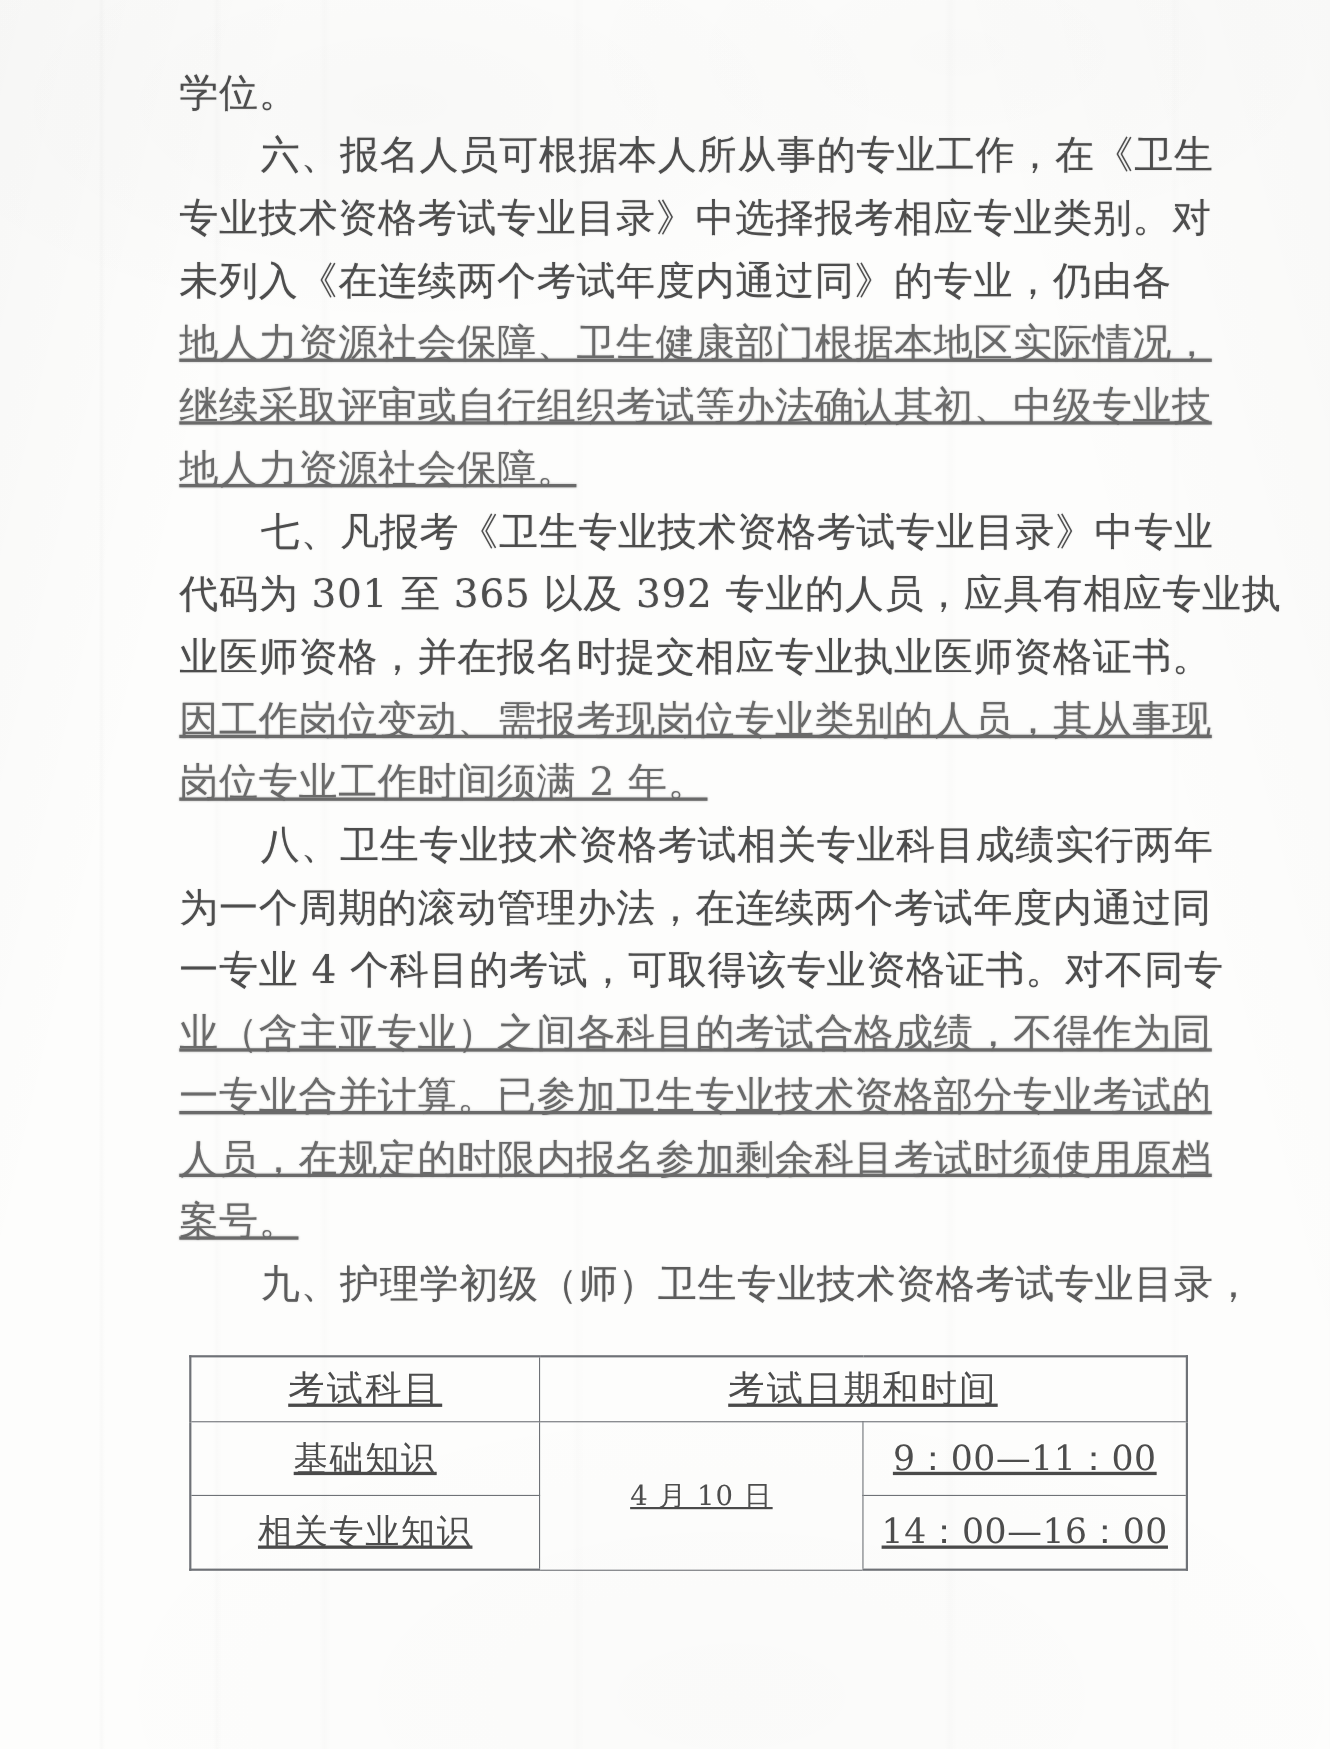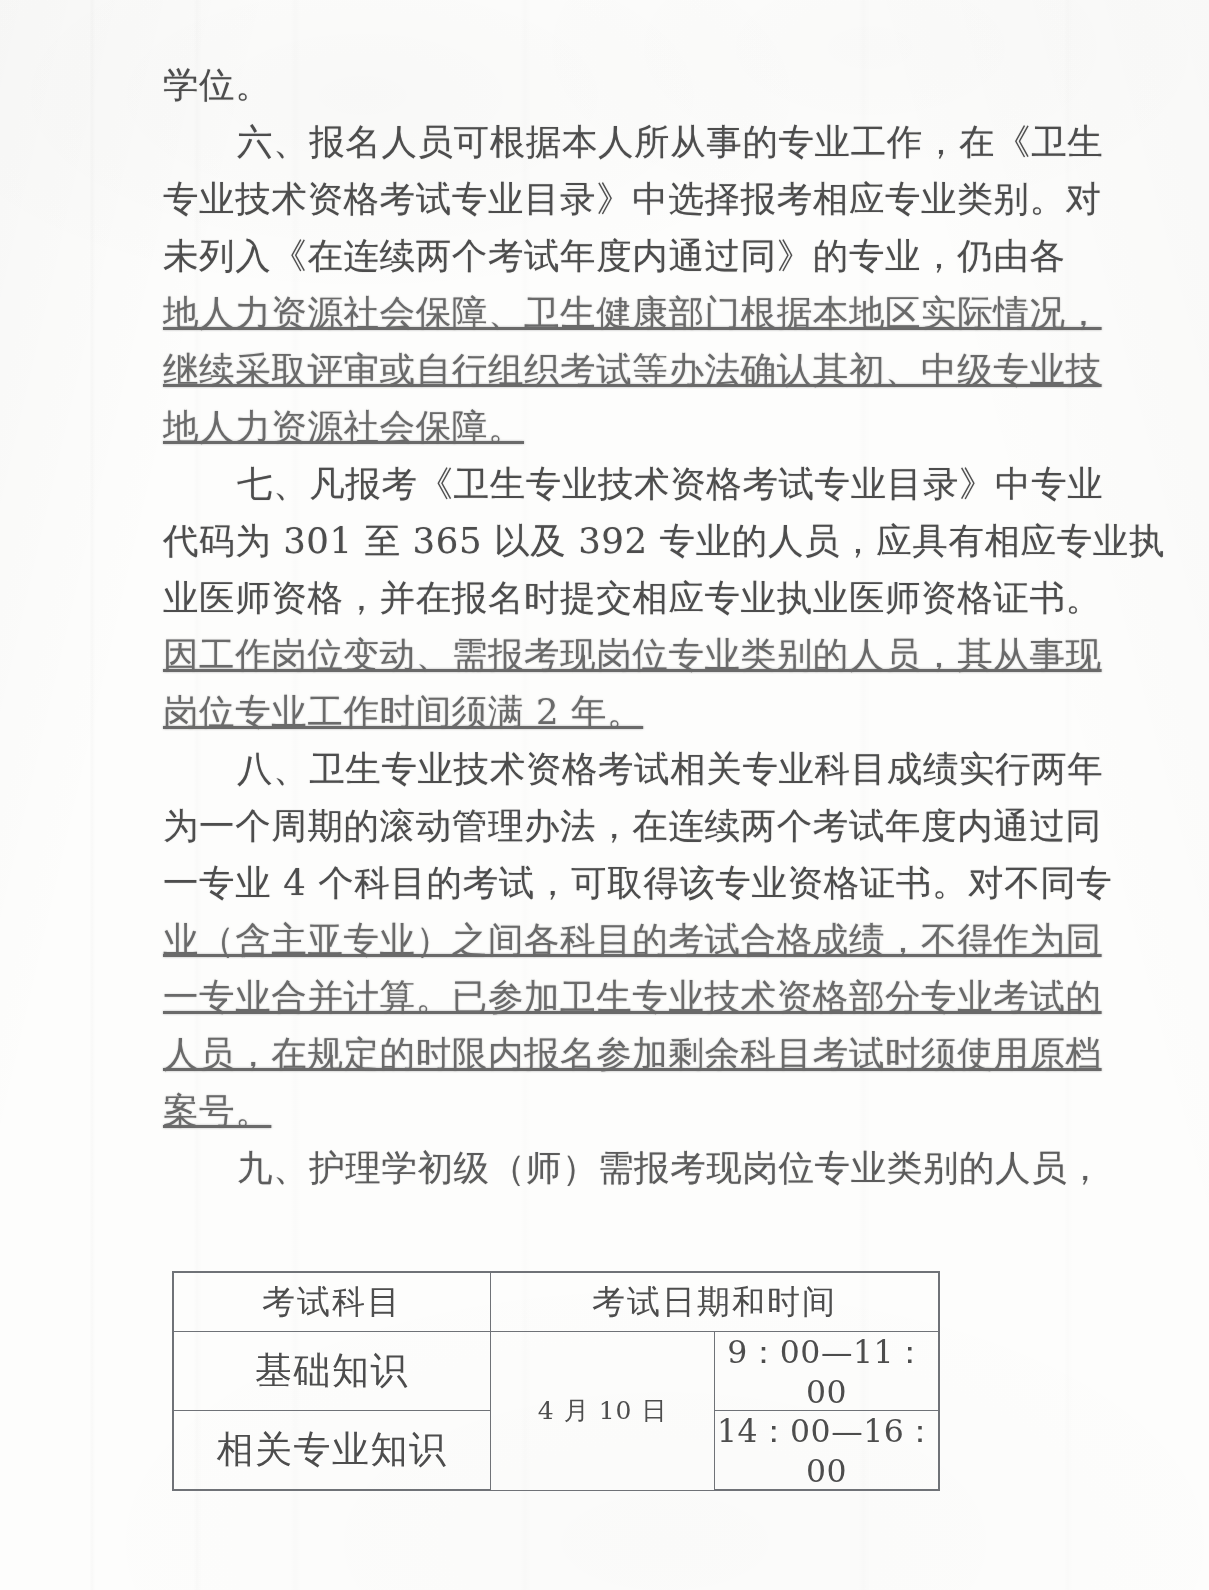--- a/index.html
+++ b/index.html
@@ -54,24 +54,25 @@
     text-shadow: 0 0 1.1px rgba(90,90,90,0.45);
   }
   .line.indent { text-indent: 74px; }
   .line.blurred { color: #6a6a6a; text-shadow: 0 0 1.6px rgba(120,120,120,0.55); text-decoration: underline; }
   .line.pale    { color: #5c5c5c; }
 
   
   .exam-table {
     position: absolute;
     left: 172px;
-    top: 1271px;
-    width: 768px;
+    top: 1232px;
+    width: 908px;
     border-collapse: collapse;
     table-layout: fixed;
+    text-decoration: underline;
   }
   .exam-table td, .exam-table th {
     border: 1.5px solid #6f7277;
     padding: 0;
     text-align: center;
     vertical-align: middle;
     font-weight: normal;
     color: #4d4d4d;
     font-family: "DejaVu Serif", "Liberation Serif", serif;
   }
@@ -81,21 +82,21 @@
   .exam-table .outer-b { border-bottom-width: 2.5px; }
   .th-cell {
     height: 58px;
     font-size: 33px;
     font-weight: bold;
     letter-spacing: 2px;
     color: #3f3f3f;
   }
   .subject-cell {
     height: 66px;
-    font-size: 37px;
+    font-size: 31px;
     letter-spacing: 1.5px;
     color: #5a5a5a;
   }
   .date-cell {
     font-size: 25px;
     letter-spacing: 1px;
     color: #4d4d4d;
   }
   .time-cell {
     height: 66px;
@@ -132,21 +133,21 @@
     <div class="line blurred">岗位专业工作时间须满 2 年。</div>
 
     <div class="line indent">八、卫生专业技术资格考试相关专业科目成绩实行两年</div>
     <div class="line">为一个周期的滚动管理办法，在连续两个考试年度内通过同</div>
     <div class="line">一专业 4 个科目的考试，可取得该专业资格证书。对不同专</div>
     <div class="line blurred">业（含主亚专业）之间各科目的考试合格成绩，不得作为同</div>
     <div class="line blurred">一专业合并计算。已参加卫生专业技术资格部分专业考试的</div>
     <div class="line blurred">人员，在规定的时限内报名参加剩余科目考试时须使用原档</div>
     <div class="line blurred">案号。</div>
 
-    <div class="line indent pale">九、护理学初级（师）需报考现岗位专业类别的人员，</div>
+    <div class="line indent pale">九、护理学初级（师）卫生专业技术资格考试专业目录，</div>
 
   </div>
 
   <table class="exam-table">
     <tbody>
         <tr>
       <th class="th-cell col-subject outer-l outer-t">考试科目</th>
       <th class="th-cell outer-t outer-r" colspan="2">考试日期和时间</th>
     </tr>
     <tr>

